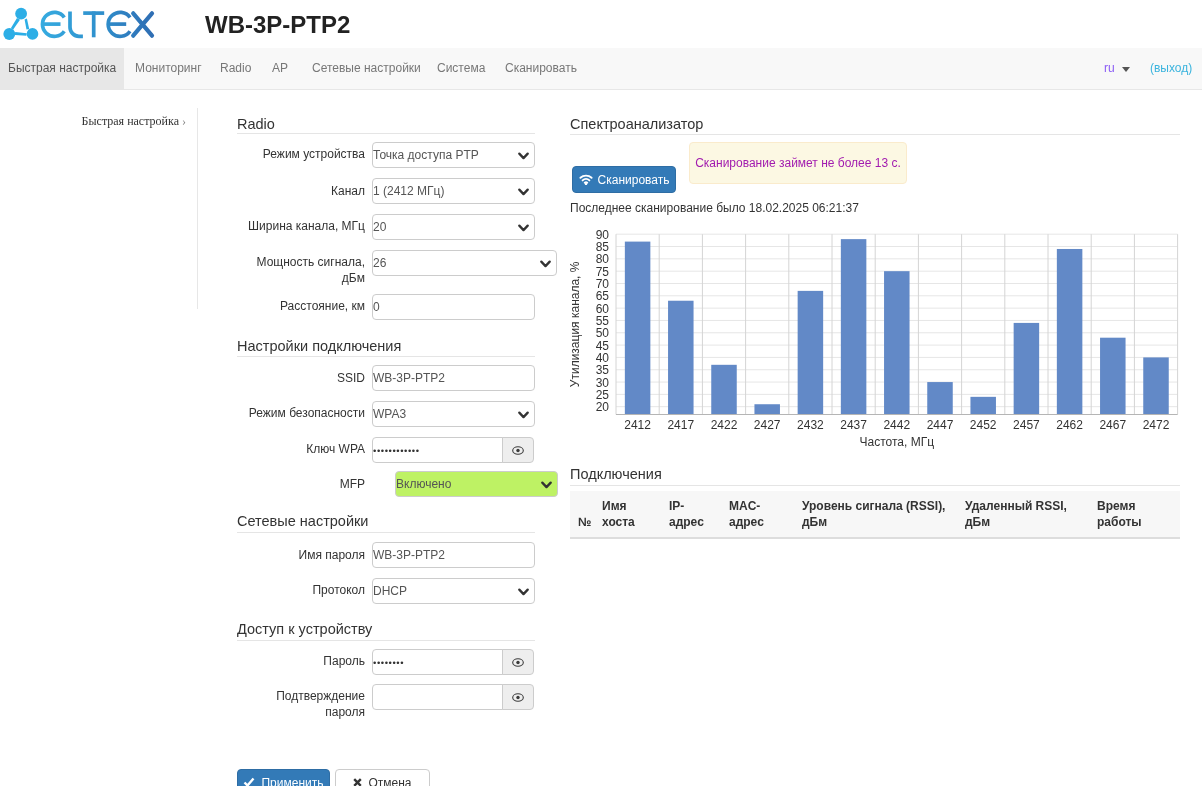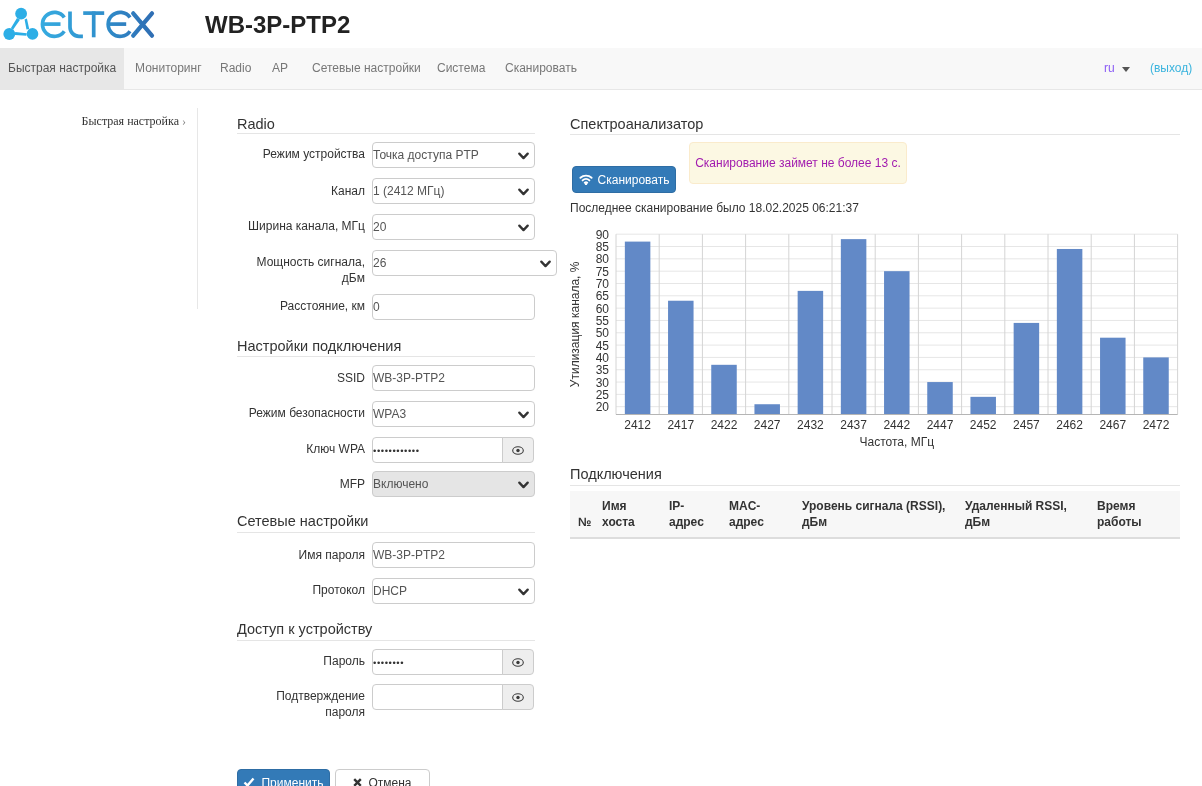--- a/index.html
+++ b/index.html
@@ -16,21 +16,21 @@
   
   .side-item { position:absolute; left:0; top:114px; width:186px; text-align:right; font-size:12px; color:#333;font-family:Liberation Serif, serif; }
   .side-border { position:absolute; left:197px; top:108px; width:1px; height:201px; background:#e7e7e7; }
   
   .sect { position:absolute; font-size:14.5px; color:#333; }
   .hr { position:absolute; height:1px; background:#e5e5e5; }
   
   .lbl { position:absolute; width:118px; text-align:right; font-size:12px; color:#333; line-height:16px;margin-left:15px; }
   .ctl { position:absolute; height:26px; border:1px solid #ccc; border-radius:4px; background:#fff;
          font-size:12px; color:#555; line-height:24px; white-space:nowrap; }
-  .ctl.dis { background:#e5e5e5; }
+  .ctl.dis { background:#bef264;margin-left:23px; }
   .chev { position:absolute; right:5px; top:9px; }
   .dots { letter-spacing:0.55px; font-size:9.5px; line-height:24px; color:#333; }
   .eyebtn { position:absolute; width:32px; height:26px; border:1px solid #ccc; border-radius:0 4px 4px 0;
             background:#eee; display:flex; align-items:center; justify-content:center; margin-left:-1px; }
   .btn { position:absolute; height:27px; border-radius:4px; font-size:12px; display:flex; align-items:center; justify-content:center;margin-top:17px; }
   .btn-pri { background:#337ab7; border:1px solid #2e6da4; color:#fff; }
   .btn-def { background:#fff; border:1px solid #ccc; color:#333; }
   
   .alert { position:absolute; left:689px; top:142px; width:218px; height:42px; background:#fcf8e3;
            border:1px solid #faebcc; border-radius:4px; color:#a21caf; font-size:12px; white-space:nowrap;

